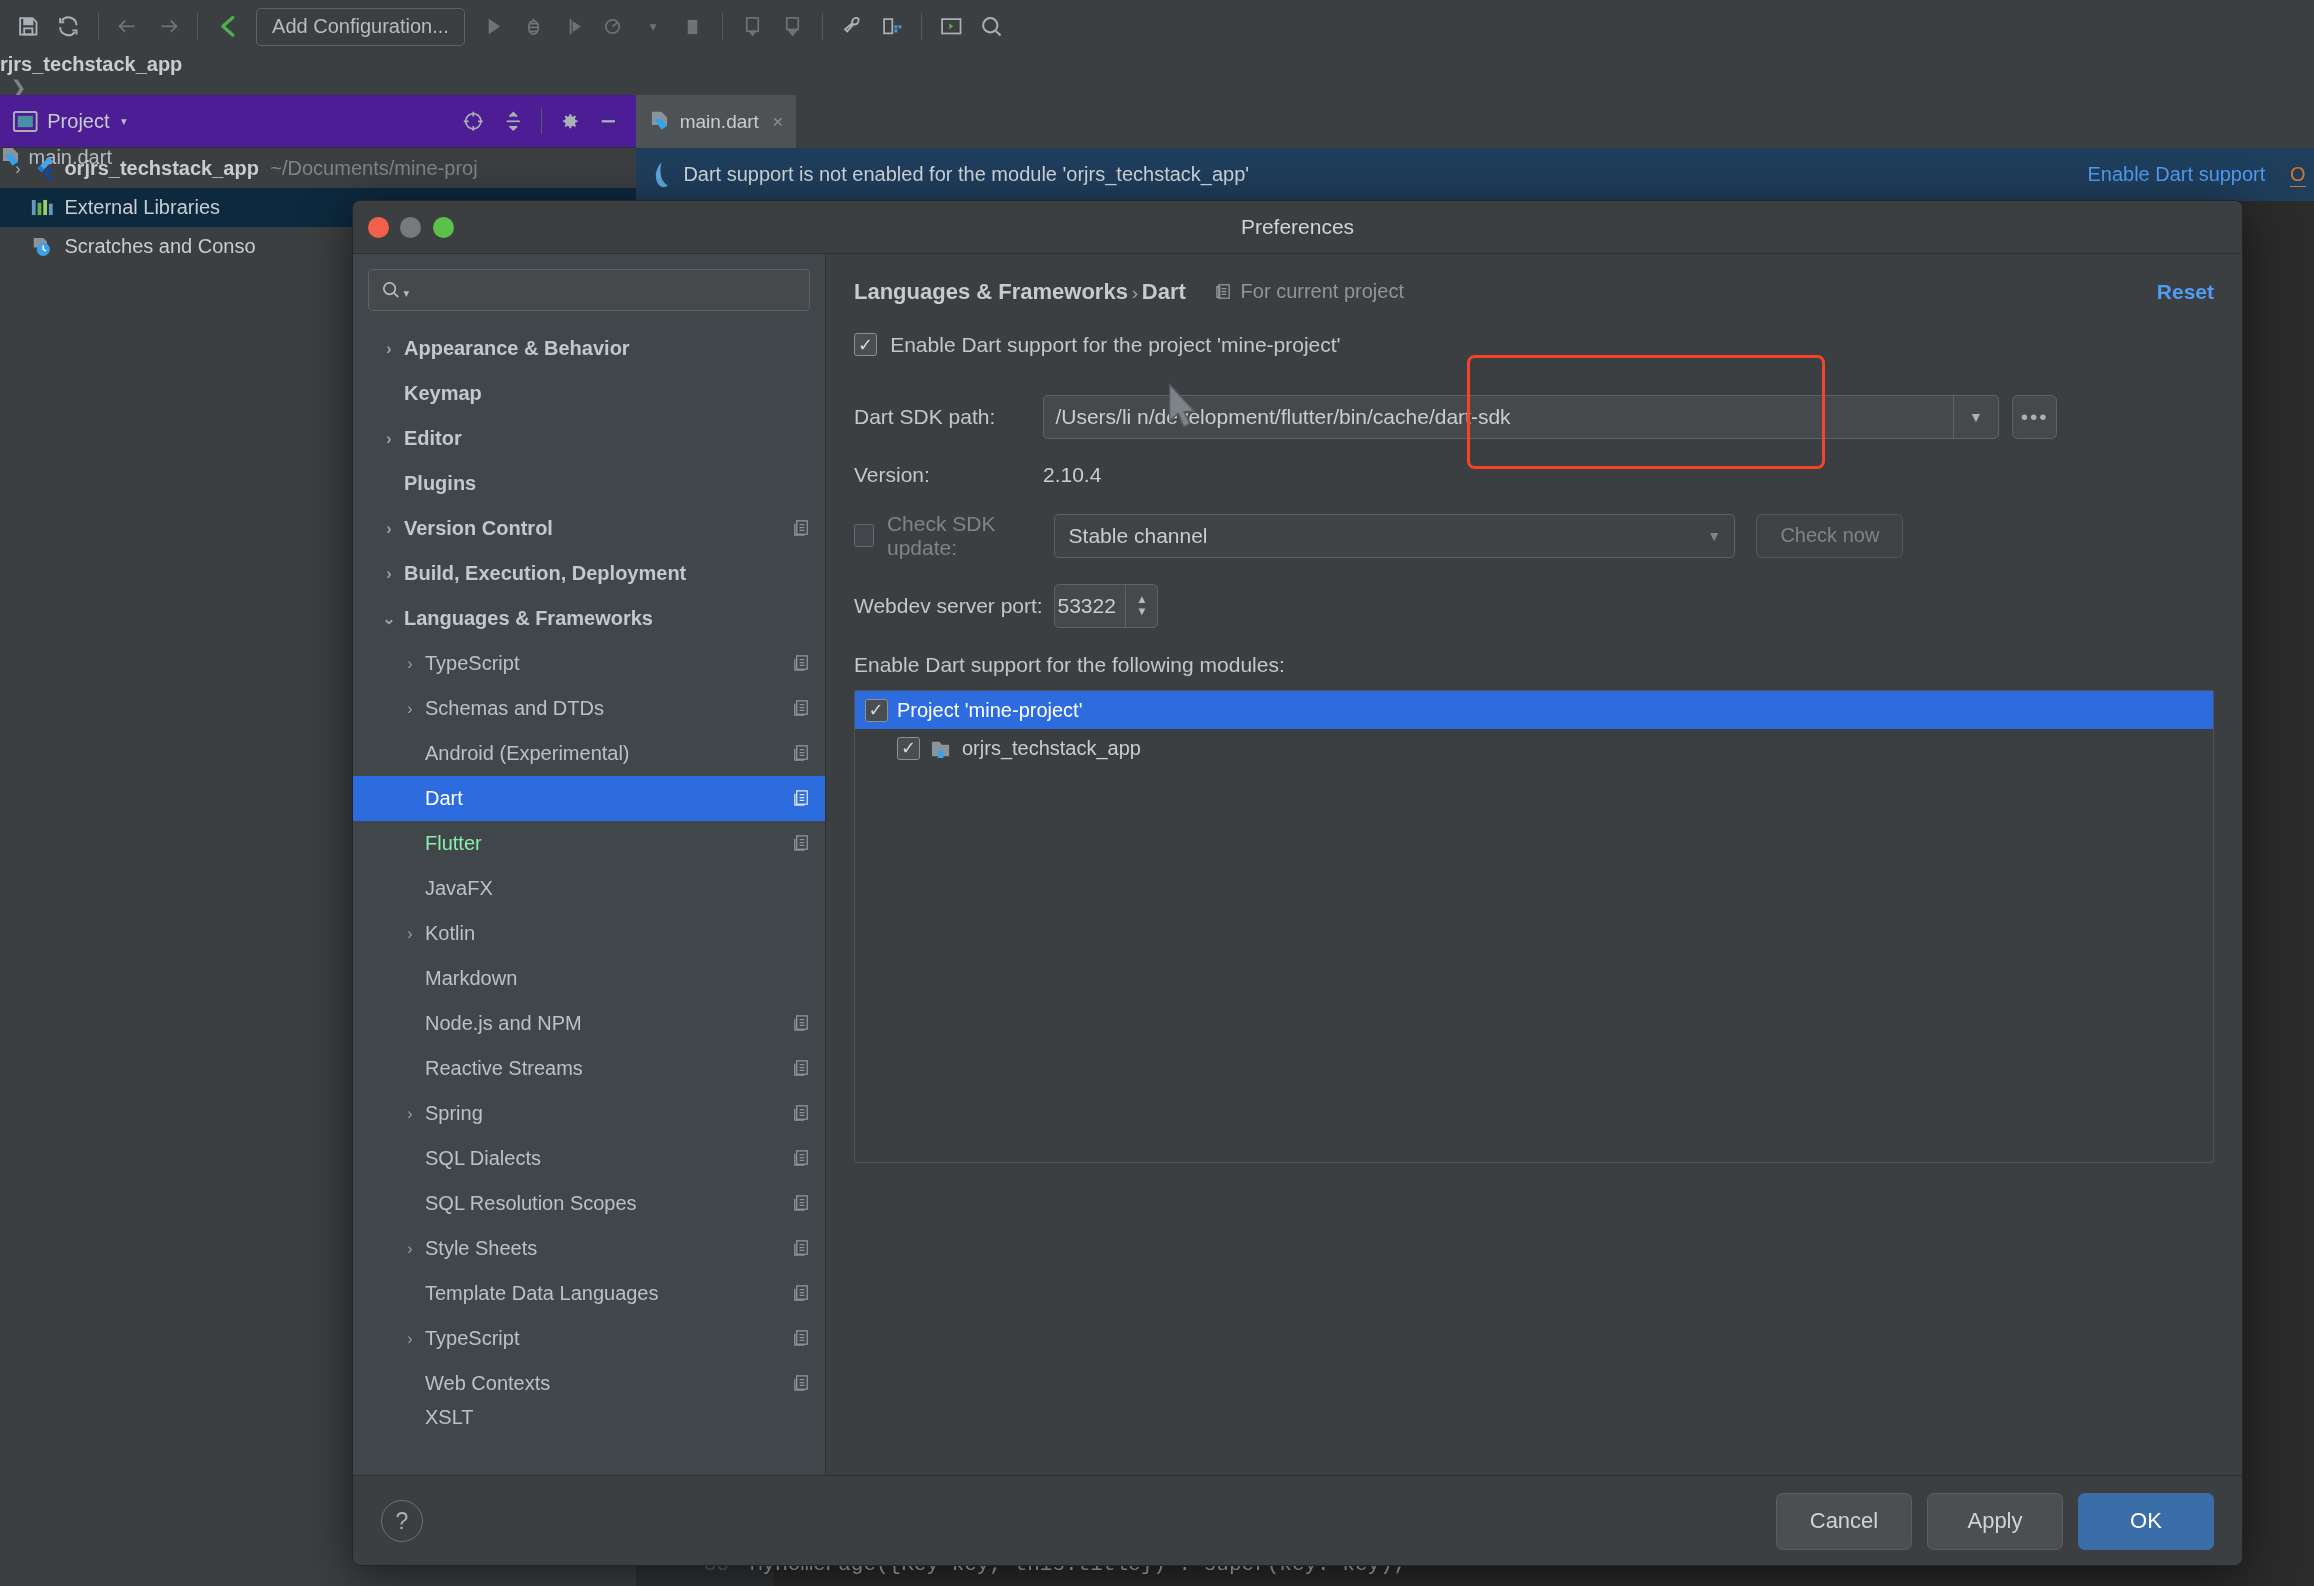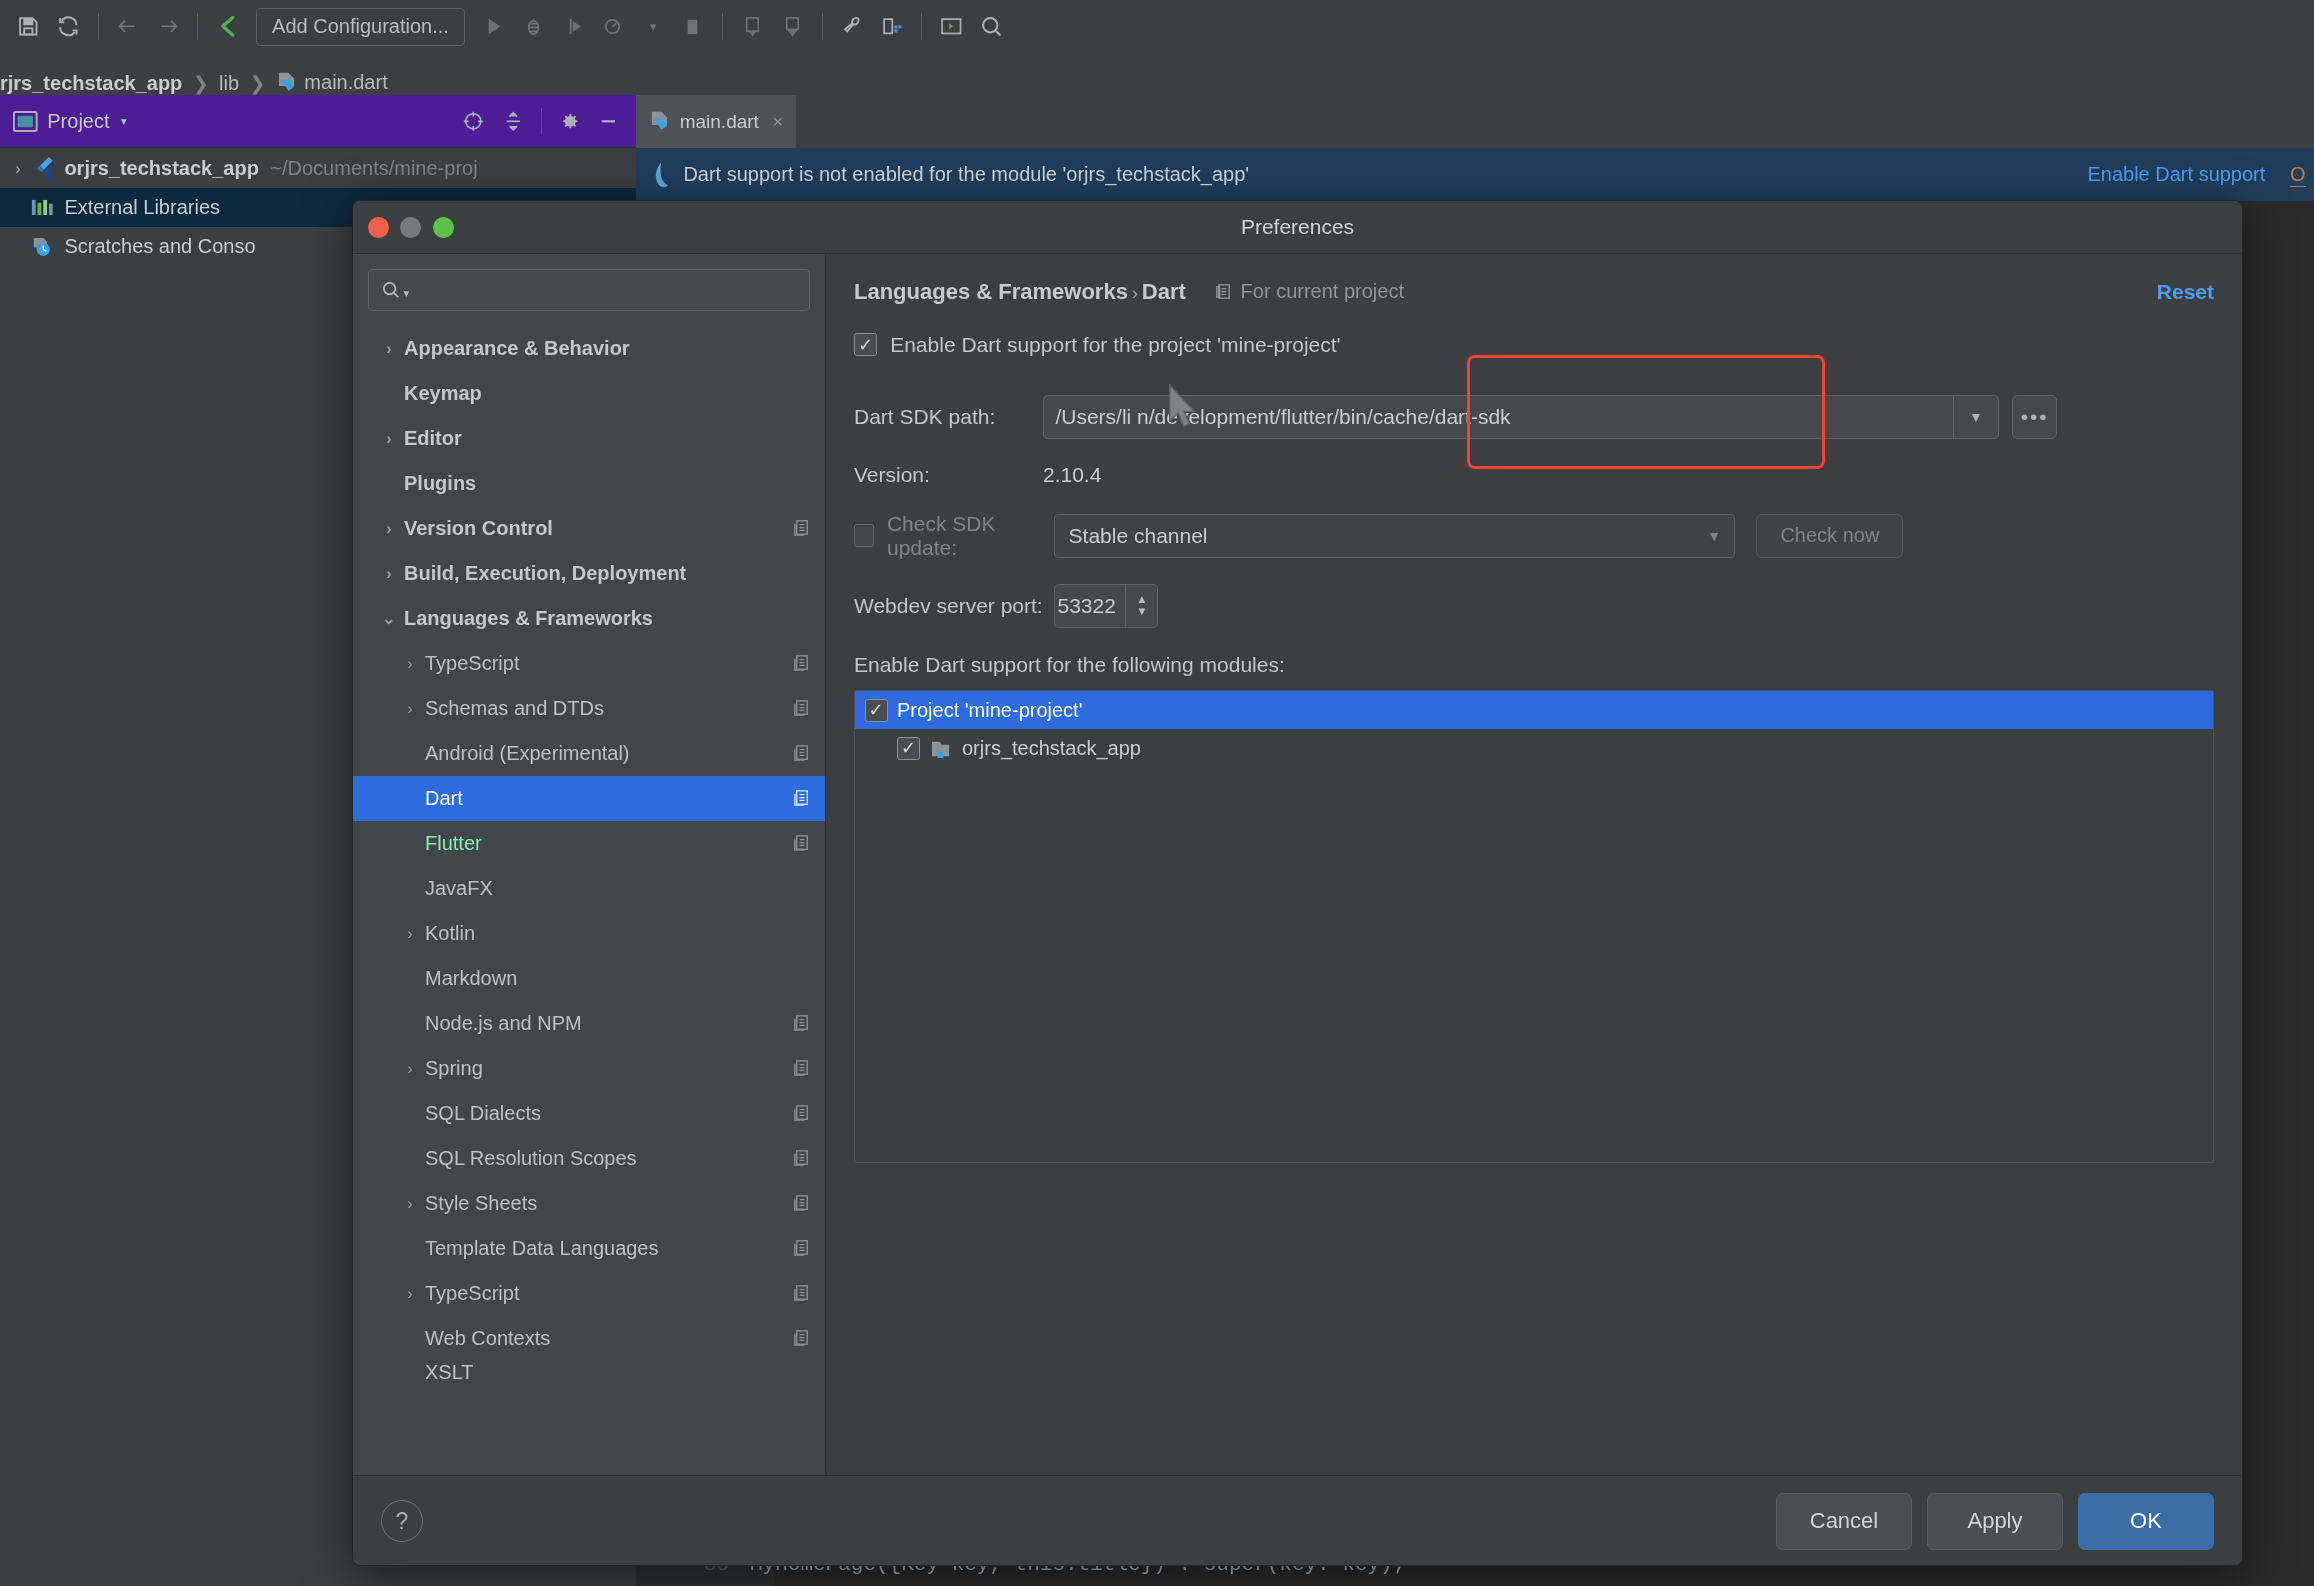--- a/index.html
+++ b/index.html
@@ -25,22 +25,22 @@
   .addconf {
     height:38px; border:0.9px solid #5e6366; border-radius:4.7px; color:#bbbbbb;
     font-size:20px; display:flex; align-items:center; padding:0 15px; margin:0 7.6px;
     white-space:nowrap;
   }
   svg { display:block; }
 
   
   .breadcrumb {
     position:absolute; left:0; top:53px; width:2315px; height:42px;
-    background:#3c3f41; display:flex; align-items:flex-end; padding-left:0px;
-    color:#b5bbbf; font-size:20px;
+    background:#3c3f41; display:flex; align-items:flex-start; padding-left:0px;
+    color:#b5bbbf; font-size:20px;flex-direction:column;
   }
   .crumb { display:flex; align-items:center; }
   .crumb.bold { font-weight:bold; color:#c8cdd0; }
   .crumb-sep { color:#7c8286; margin:0 10.4px; font-size:19px; }
 
   
   .proj-head {
     position:absolute; left:0; top:95px; width:636px; height:53px;
     background:#4c1d95; display:flex; align-items:center; padding-left:13.2px;
     border-bottom:0.9px solid #2e3133;
@@ -602,20 +602,31 @@
               <span>Node.js and NPM</span>
               <span class="copyico">
                 <svg width="21" height="21" viewBox="0 0 22 22" fill="none" stroke="currentColor" stroke-width="1.4">
                   <rect x="6" y="3" width="11" height="14"></rect>
                   <path d="M4 6v12h10"></path>
                   <path d="M9 7h5M9 10h5M9 13h5"></path>
                 </svg>
               </span>
             </div>
             <div class="srow lvl1">
+              <span class="arrow none"></span>
+              <span>Reactive Streams</span>
+              <span class="copyico">
+                <svg width="21" height="21" viewBox="0 0 22 22" fill="none" stroke="currentColor" stroke-width="1.4">
+                  <rect x="6" y="3" width="11" height="14"></rect>
+                  <path d="M4 6v12h10"></path>
+                  <path d="M9 7h5M9 10h5M9 13h5"></path>
+                </svg>
+              </span>
+            </div>
+            <div class="srow lvl1">
               <span class="arrow">›</span>
               <span>Spring</span>
               <span class="copyico">
                 <svg width="21" height="21" viewBox="0 0 22 22" fill="none" stroke="currentColor" stroke-width="1.4">
                   <rect x="6" y="3" width="11" height="14"></rect>
                   <path d="M4 6v12h10"></path>
                   <path d="M9 7h5M9 10h5M9 13h5"></path>
                 </svg>
               </span>
             </div>

